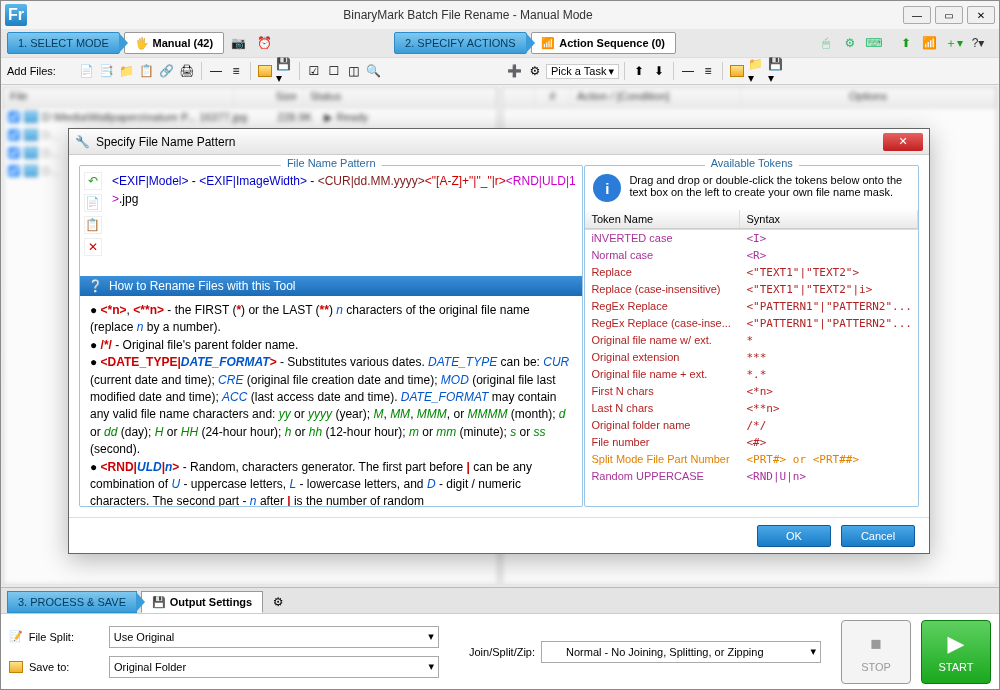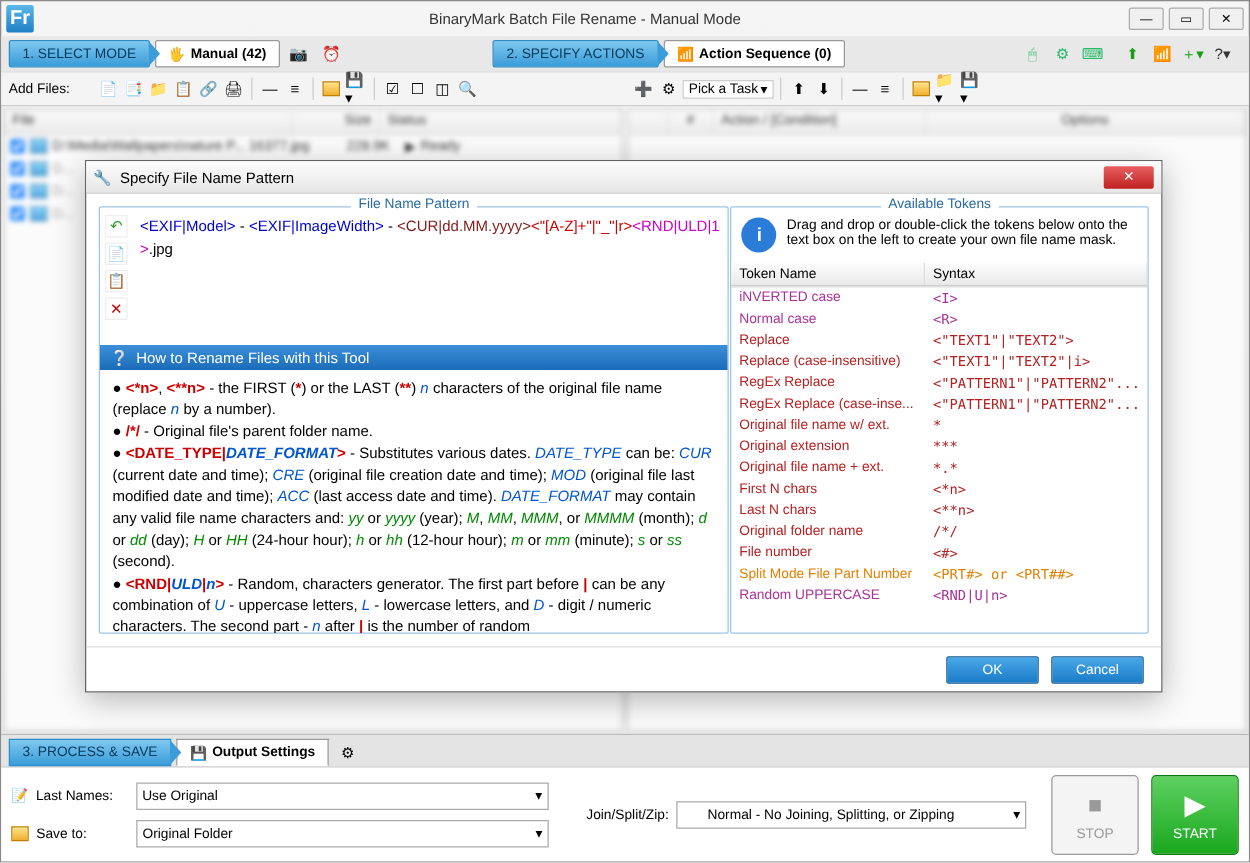--- a/index.html
+++ b/index.html
@@ -224,21 +224,21 @@
     <div class="btab active">
       <span>💾</span>
       <span>Output Settings</span>
     </div>
     <div class="mini-icon-btn">⚙</div>
   </div>
   <div class="bottom-panel">
     <div class="form-row-group">
       <div class="form-row">
         <span>📝</span>
-        <label>Last Names:</label>
+        <label>File Split:</label>
         <div class="form-combo">
             <span>Use Original</span>
             <span>▾</span>
           </div>
       </div>
       <div class="form-row">
         <span class="folder-ico"></span>
         <label>Save to:</label>
         <div class="form-combo">
             <span>Original Folder</span>

